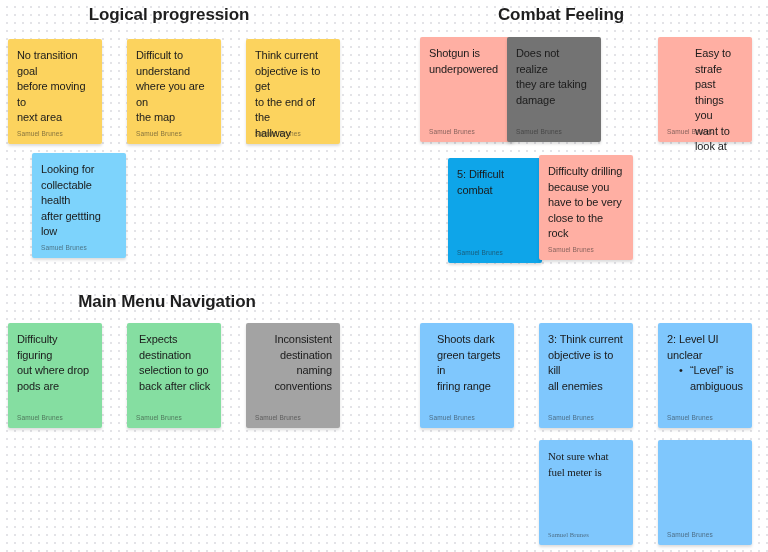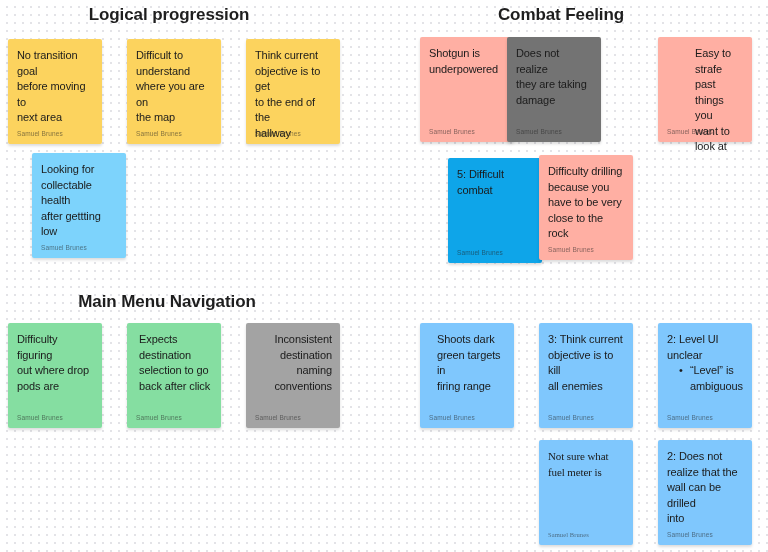--- a/index.html
+++ b/index.html
@@ -165,19 +165,15 @@
 ambiguous</span>
       </div>
       <div class="note-author">Samuel Brunes</div>
     </div>
     <div class="note" style="left: 539px; top: 440px; background: rgb(127, 199, 253); font-family: Liberation Serif, serif;">
       <div class="note-text">Not sure what
 fuel meter is</div>
       <div class="note-author">Samuel Brunes</div>
     </div>
     <div class="note" style="left: 658px; top: 440px; background: rgb(127, 199, 253);">
-      <div class="note-text">2: Does not
-realize that the
-wall can be drilled
-into</div>
       <div class="note-author">Samuel Brunes</div>
     </div>
   </div>
 
 </body></html>

